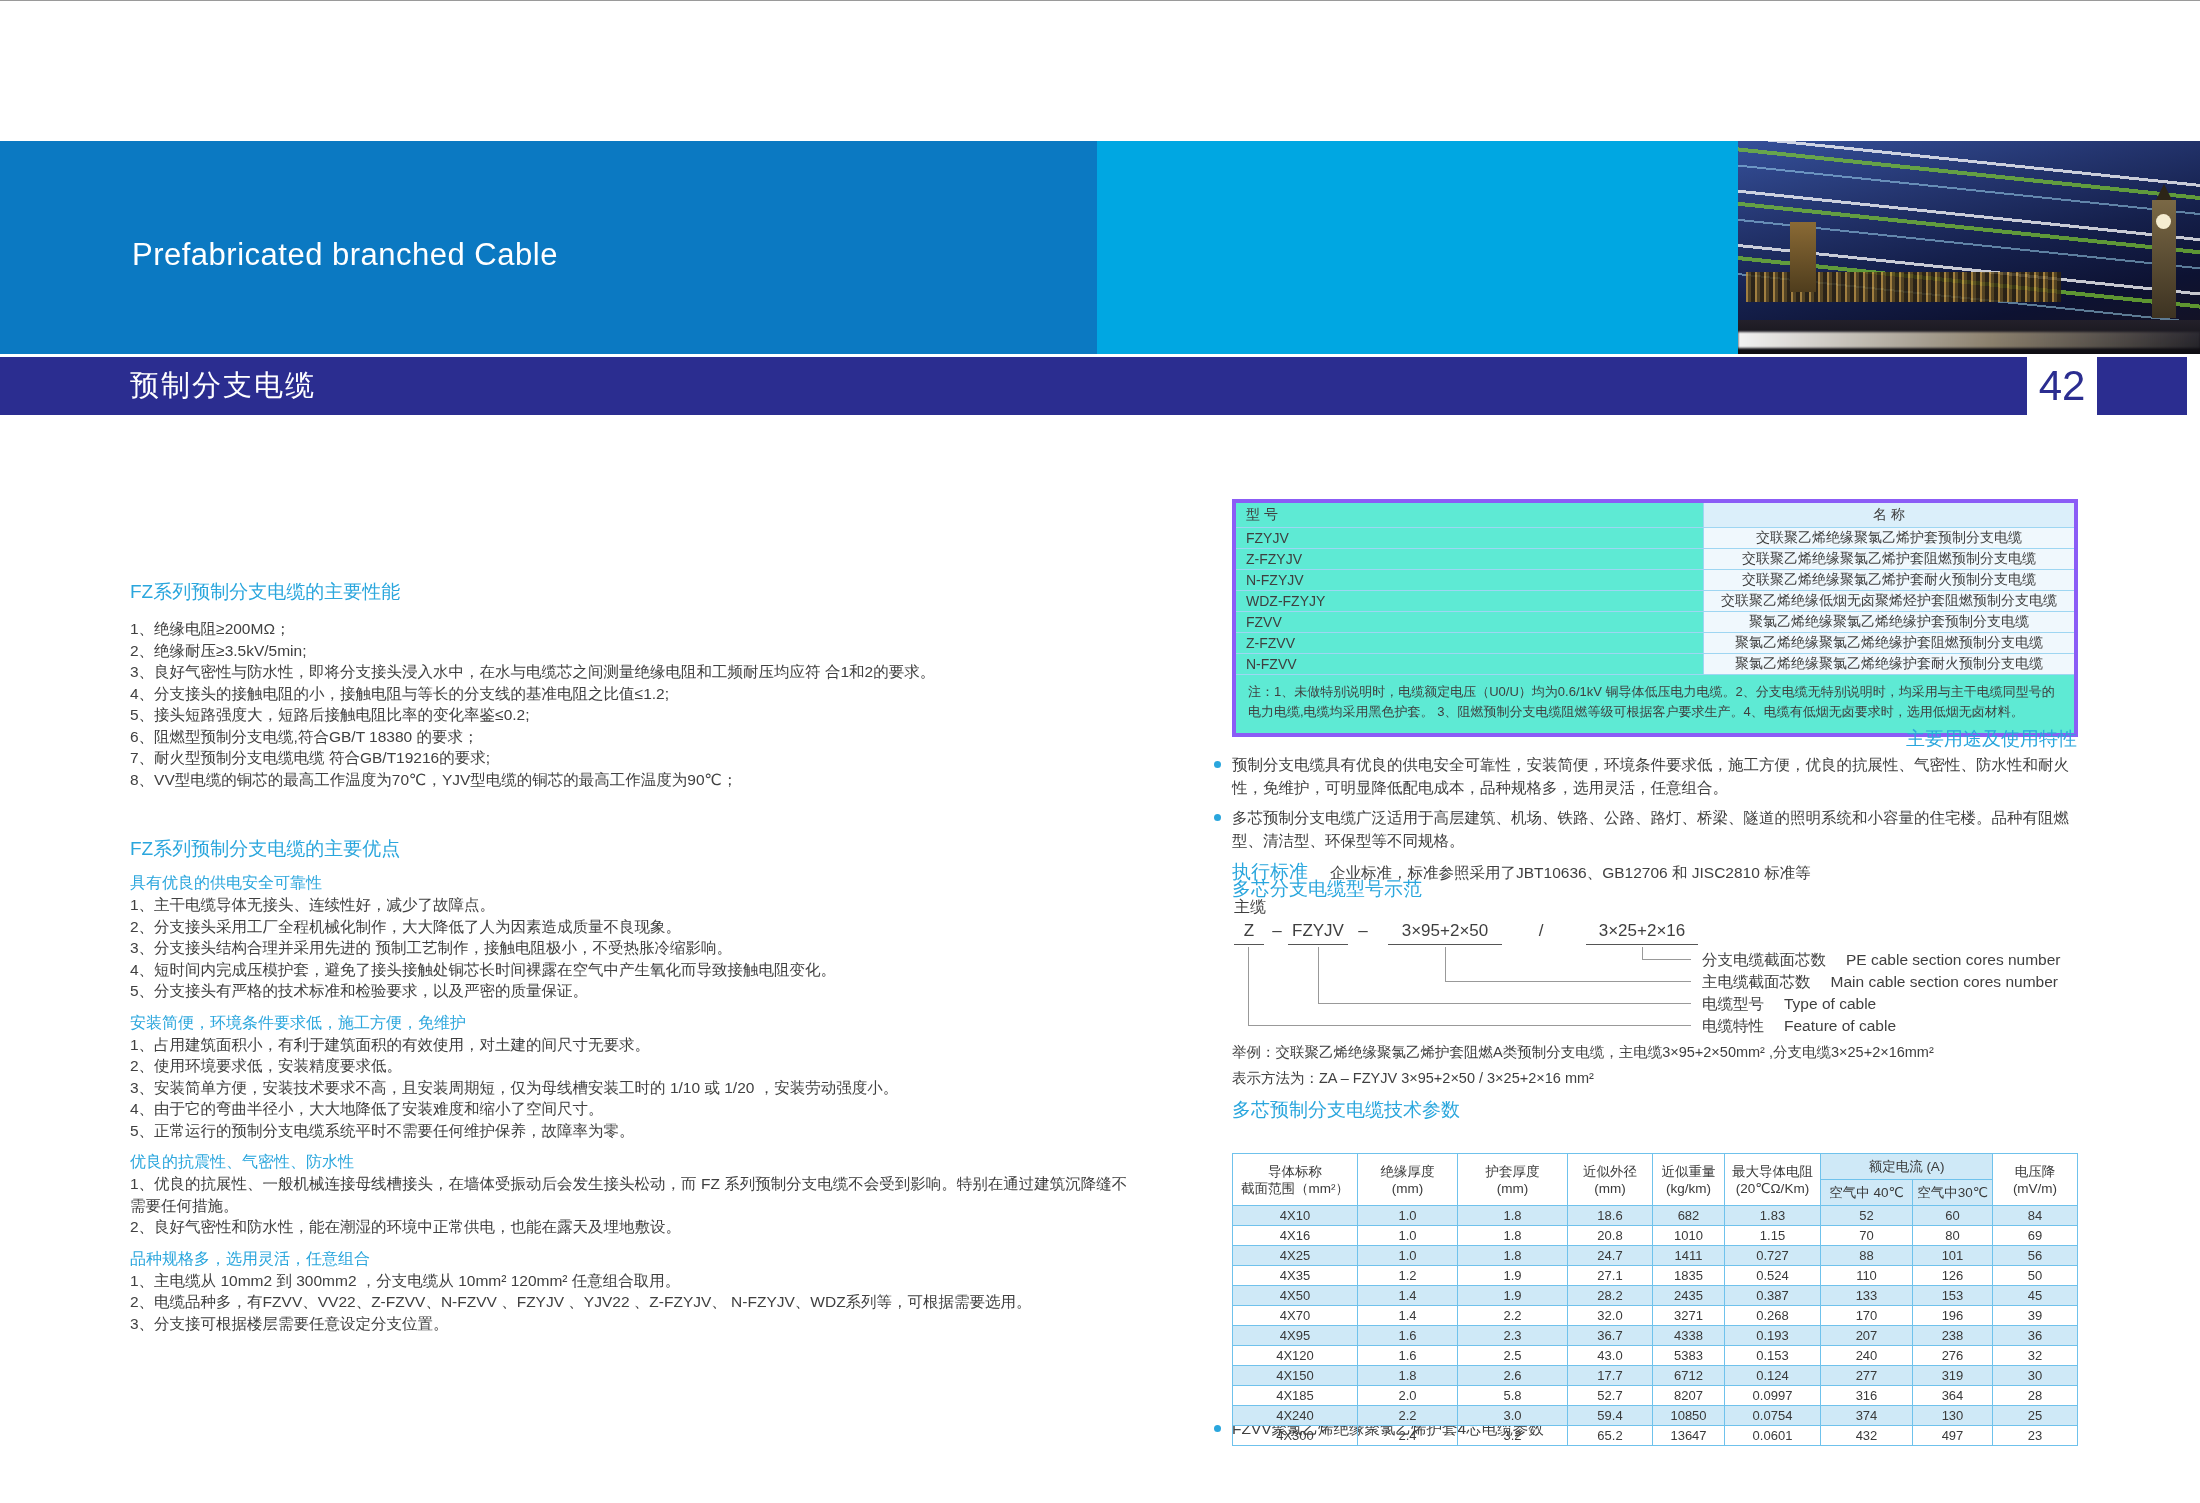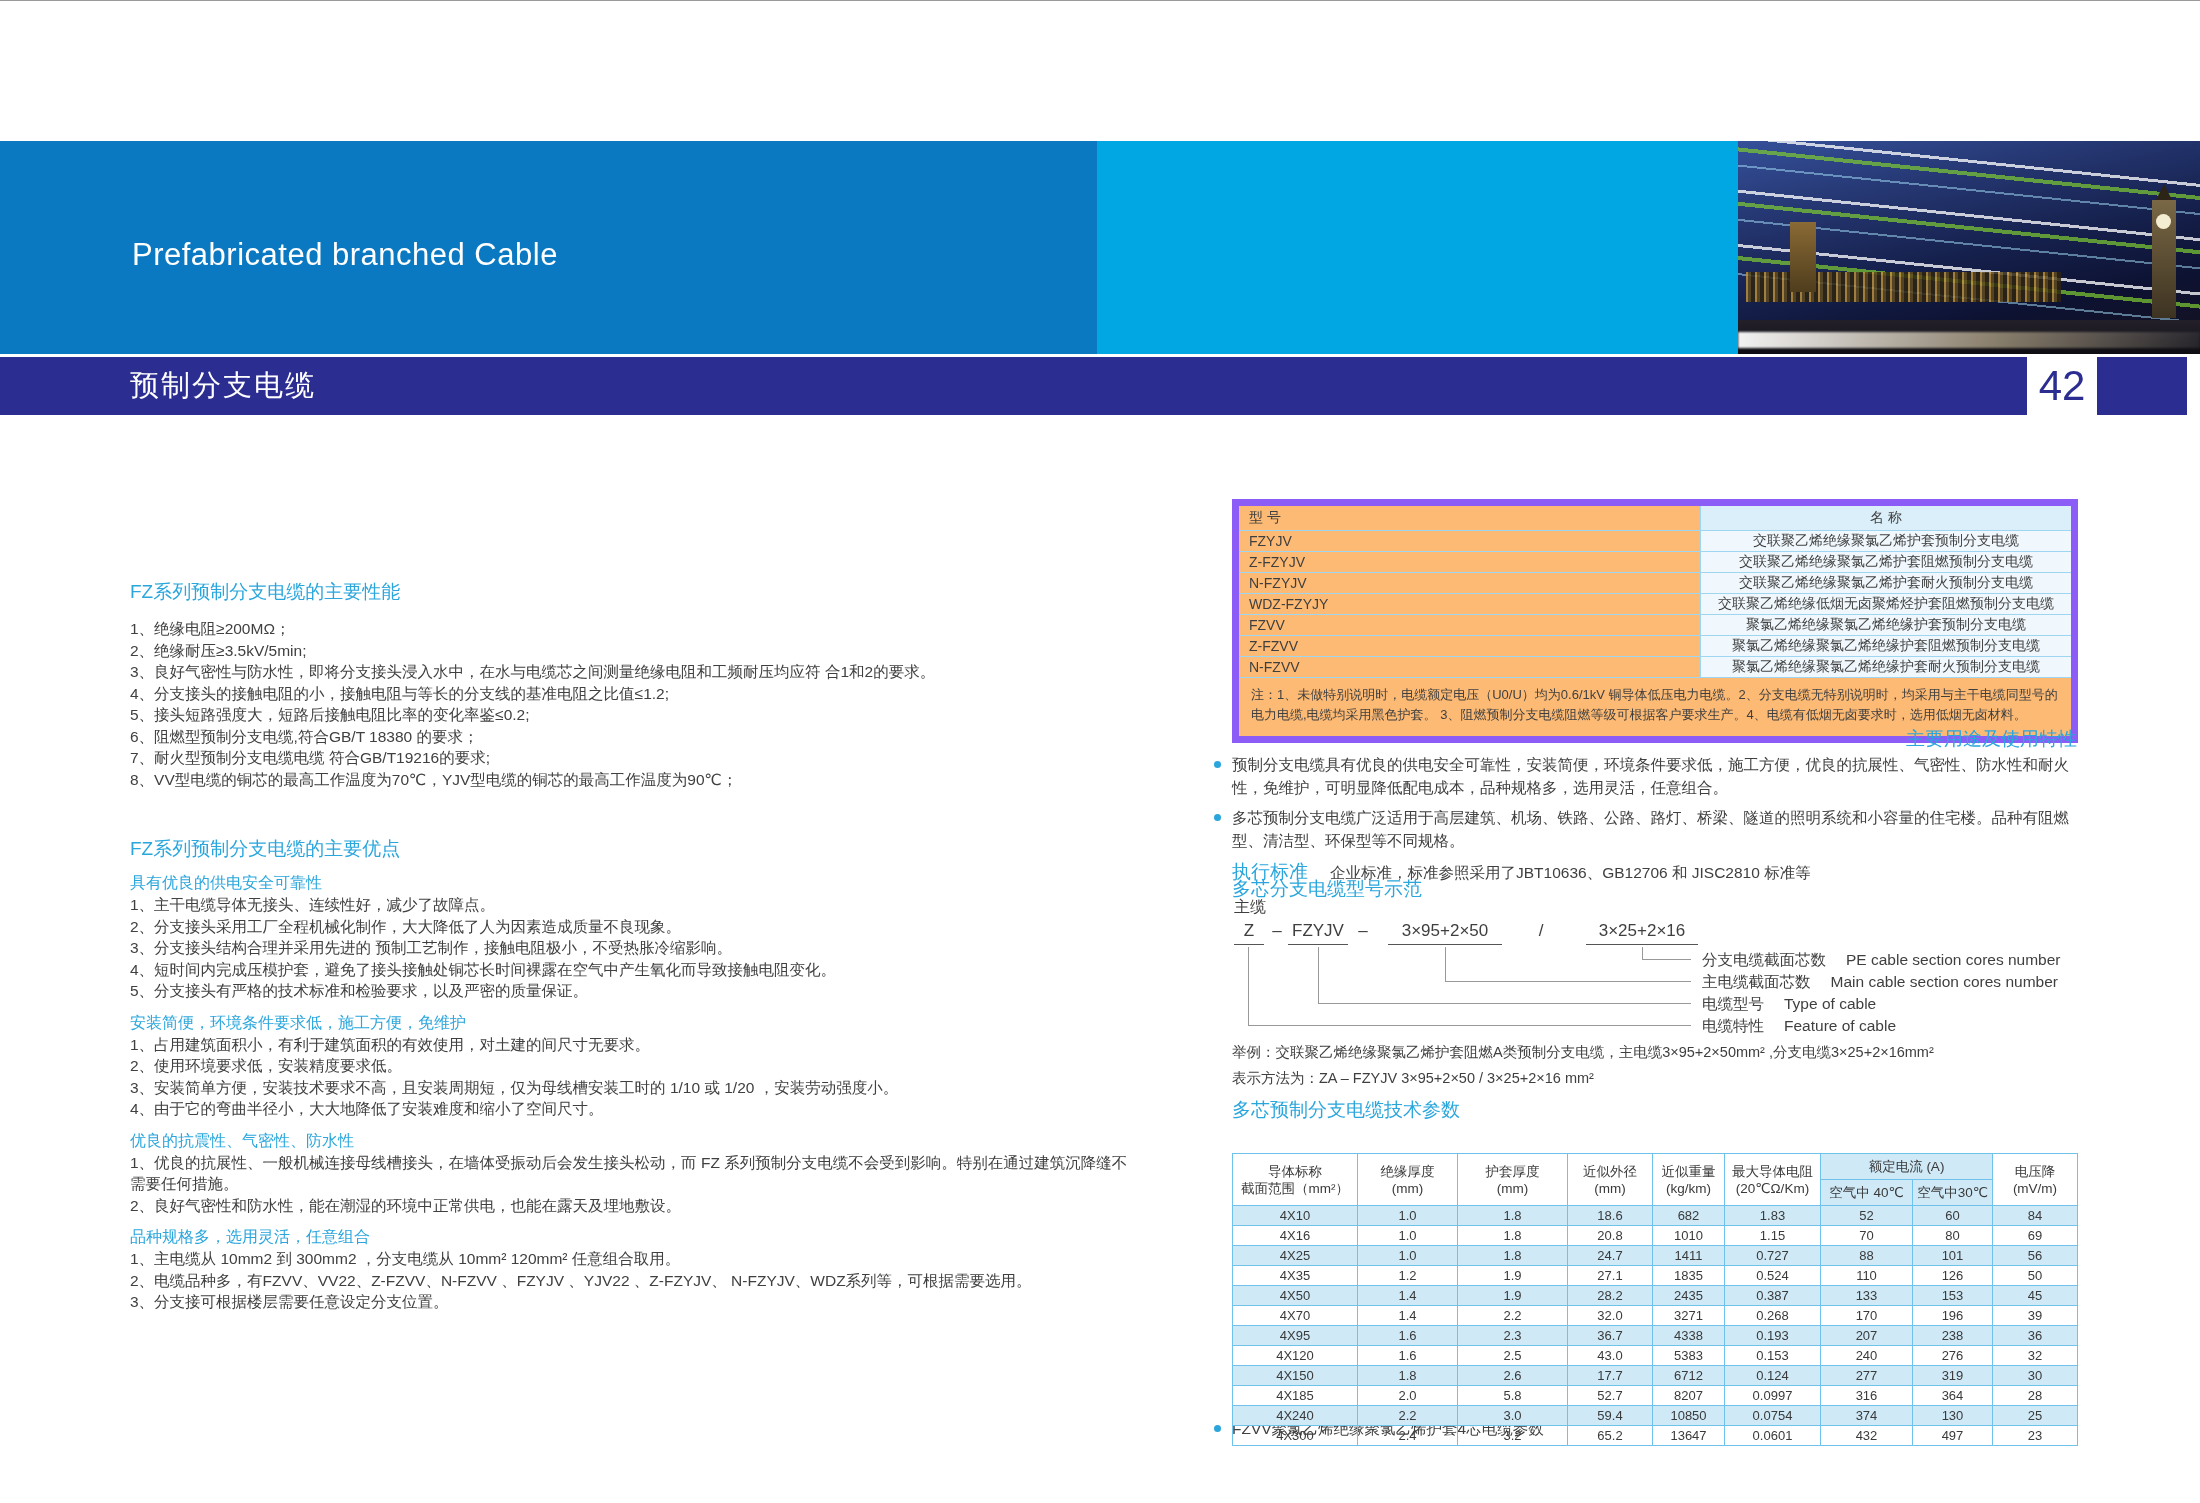--- a/index.html
+++ b/index.html
@@ -54,21 +54,21 @@
 
   .right-col{position:absolute;left:1232px;top:0;width:845px;}
   .rb{position:absolute;left:0;width:845px;}
 
   .bullet{position:relative;font-size:15.5px;line-height:23px;margin-bottom:7px;}
   .bullet:before{content:"";position:absolute;left:-18px;top:8px;width:7px;height:7px;border-radius:50%;background:#2aa6dd;}
   .std-line{font-size:15.5px;margin-top:4px;}
   .std-label{font-size:19px;color:#2aa6dd;margin-right:22px;}
 
   
-  .t1{border-collapse:collapse;width:846px;border:7px solid #8b5cf6;background:#fdba74;}
+  .t1{border-collapse:collapse;width:846px;border:4px solid #8b5cf6;background:#5eead4;}
   .t1 th{border-top:2px solid #54555e;text-align:left;font-weight:normal;font-size:14px;
          color:#3f3f3f;padding:3px 10px;height:16px;}
   .t1 th.c2{background:#dbeffa;}
   .t1 td{font-size:14px;color:#3f3f3f;padding:1px 10px;height:16px;border-top:1px solid #9ed6f2;}
   .t1 td.c2{background:#f0f8fd;}
   .t1 .c2{border-left:1px solid #9ed6f2;width:350px;text-align:center;}
   .t1 tfoot td{border-top:1px solid #9ed6f2;font-size:13px;line-height:20px;color:#3f3f3f;padding:7px 10px 11px 12px;margin-left:8px;}
 
   
   .diagram{position:relative;height:290px;font-size:17px;color:#3f3f3f;}
@@ -147,20 +147,21 @@
           <div class="li">5、分支接头有严格的技术标准和检验要求，以及严密的质量保证。</div>
         </div>
 
       <div class="sub">安装简便，环境条件要求低，施工方便，免维护</div>
       <div>
 
       <div class="li">1、占用建筑面积小，有利于建筑面积的有效使用，对土建的间尺寸无要求。</div>
           <div class="li">2、使用环境要求低，安装精度要求低。</div>
           <div class="li">3、安装简单方便，安装技术要求不高，且安装周期短，仅为母线槽安装工时的 1/10 或 1/20 ，安装劳动强度小。</div>
           <div class="li">4、由于它的弯曲半径小，大大地降低了安装难度和缩小了空间尺寸。</div>
+          <div class="li">5、正常运行的预制分支电缆系统平时不需要任何维护保养，故障率为零。</div>
         </div>
 
       <div class="sub">优良的抗震性、气密性、防水性</div>
       <div>
 
       <div class="li">1、优良的抗展性、一般机械连接母线槽接头，在墙体受振动后会发生接头松动，而 FZ 系列预制分支电缆不会受到影响。特别在通过建筑沉降缝不需要任何措施。</div>
           <div class="li">2、良好气密性和防水性，能在潮湿的环境中正常供电，也能在露天及埋地敷设。</div>
         </div>
 
       <div class="sub">品种规格多，选用灵活，任意组合</div>

